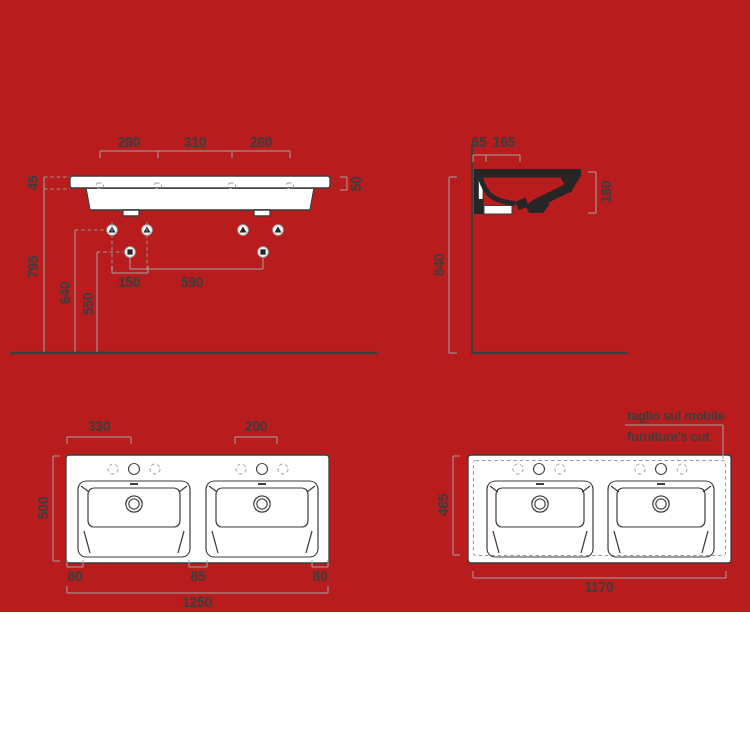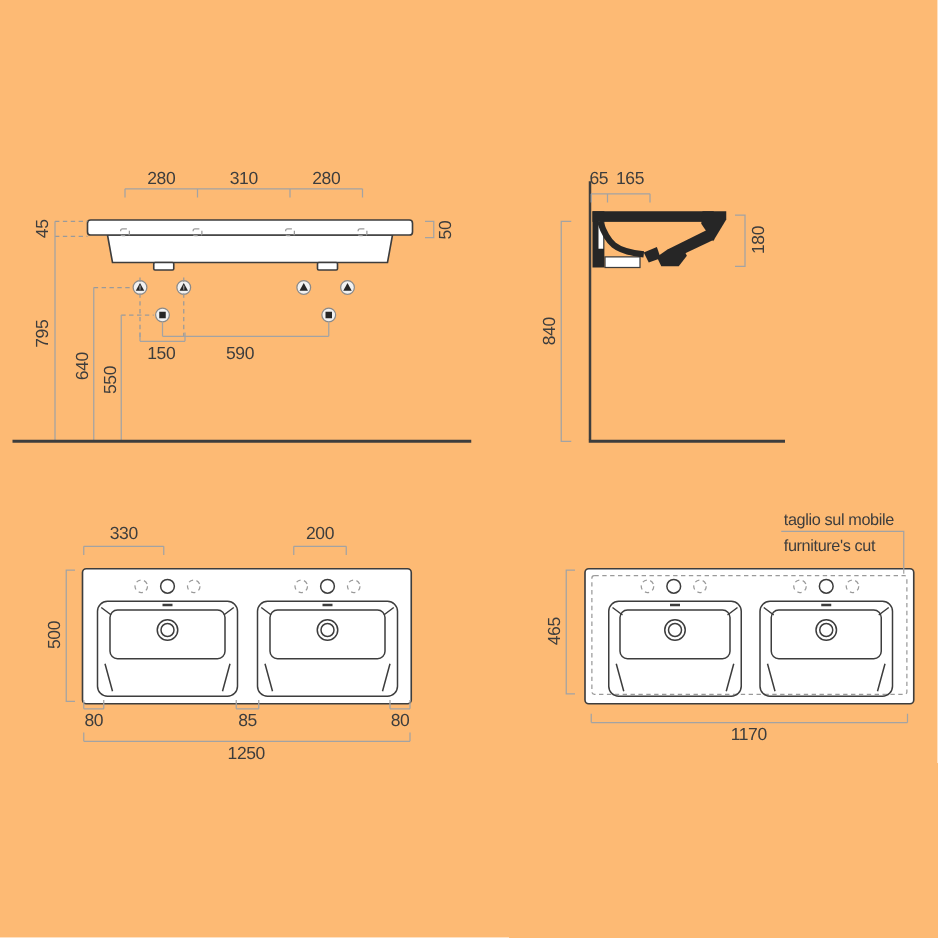--- a/index.html
+++ b/index.html
@@ -1,16 +1,16 @@
 <!DOCTYPE html>
 <html><head>
 <meta charset="utf-8">
 <style>
   html,body { margin:0; padding:0; background:#ffffff; }
-  #canvas { position:relative; width:750px; height:750px; background:#fdba74; overflow:hidden; }
+  #canvas { position:relative; width:750px; height:612px; background:#b91c1c; overflow:hidden;font-weight:bold; }
   svg text {
     font-family:"Liberation Sans","DejaVu Sans",sans-serif;
     font-size:14px; fill:#3d3d3d; letter-spacing:-0.3px;
   }
   svg text.small { font-size:13px; }
   .mid { text-anchor:middle; }
   .ln  { stroke:#3d3d3d; stroke-width:1.3; fill:#ffffff; }
   .lnf { stroke:#3d3d3d; stroke-width:1.2; fill:none; }
   .thk { stroke:#3d3d3d; stroke-width:2.4; fill:none; }
   .wal { stroke:#3d3d3d; stroke-width:2; fill:none; }

